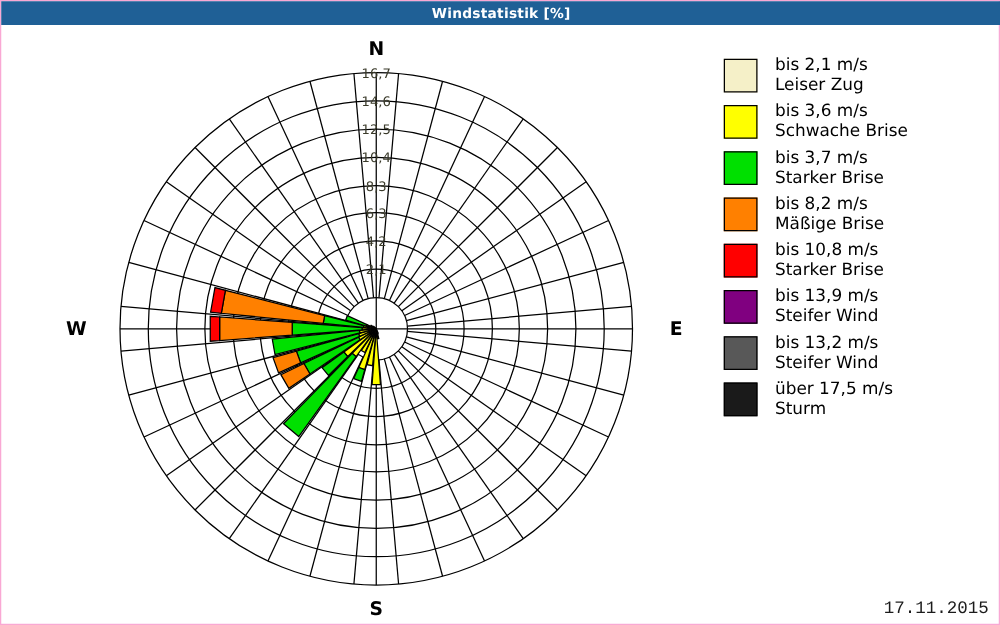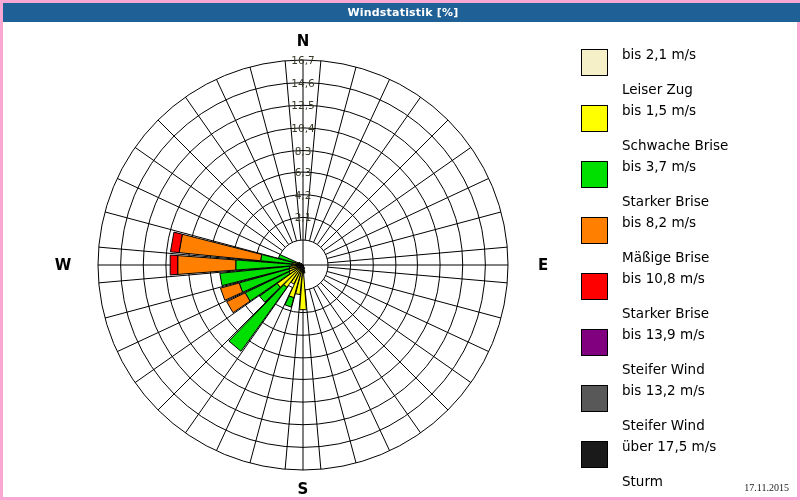--- a/index.html
+++ b/index.html
@@ -6,21 +6,21 @@
   body{
     width:800px;height:500px;
     background:#ffffff;
     font-family:"DejaVu Sans", sans-serif;
     overflow:hidden;
   }
   #app{
     position:relative;
     width:800px;height:500px;
     box-sizing:border-box;
-    border:3px solid #f9a8d4;
+    border:1px solid #f9a8d4;
     background:#ffffff;
   }
   
   #titlebar{
     position:absolute;left:0;top:0;
     width:800px;height:19px;
     background:#1f6096;
     display:flex;align-items:center;justify-content:center;
   }
   #titlebar .t{
@@ -56,28 +56,28 @@
     margin-top:2px;
   }
   .legend-text{
     margin-left:14px;
     font-size:13.5px;
     line-height:15.5px;
     color:#000000;
     font-family:"DejaVu Sans", sans-serif;
     white-space:nowrap;
   }
-  .legend-text .l2{display:block;margin-top:19px;}
+  .legend-text .l2{display:block;}
   
   #datestamp{
     position:absolute;
     right:8px;bottom:4px;
-    font-size:10px;
+    font-size:14px;
     color:#1b1b1b;
-    font-family:Liberation Serif, serif;
+    font-family:Liberation Mono, monospace;
   }
   .tick-label{
     font-size:10.5px;
     fill:#3a3a2a;
     font-family:"DejaVu Sans", sans-serif;
   }
   .compass-label{
     font-size:15px;
     font-weight:bold;
     fill:#000000;
@@ -242,21 +242,21 @@
     </svg>
   </div>
 
   <div id="legend">
       <div class="legend-row">
         <div class="swatch" style="background: rgb(245, 240, 200);"></div>
         <div class="legend-text"><span>bis 2,1 m/s</span><span class="l2">Leiser Zug</span></div>
       </div>
       <div class="legend-row">
         <div class="swatch" style="background: rgb(255, 255, 0);"></div>
-        <div class="legend-text"><span>bis 1,5 m/s</span><span class="l2">Schwache Brise</span></div>
+        <div class="legend-text"><span>bis 3,6 m/s</span><span class="l2">Schwache Brise</span></div>
       </div>
       <div class="legend-row">
         <div class="swatch" style="background: rgb(0, 224, 0);"></div>
         <div class="legend-text"><span>bis 3,7 m/s</span><span class="l2">Starker Brise</span></div>
       </div>
       <div class="legend-row">
         <div class="swatch" style="background: rgb(255, 128, 0);"></div>
         <div class="legend-text"><span>bis 8,2 m/s</span><span class="l2">Mäßige Brise</span></div>
       </div>
       <div class="legend-row">

